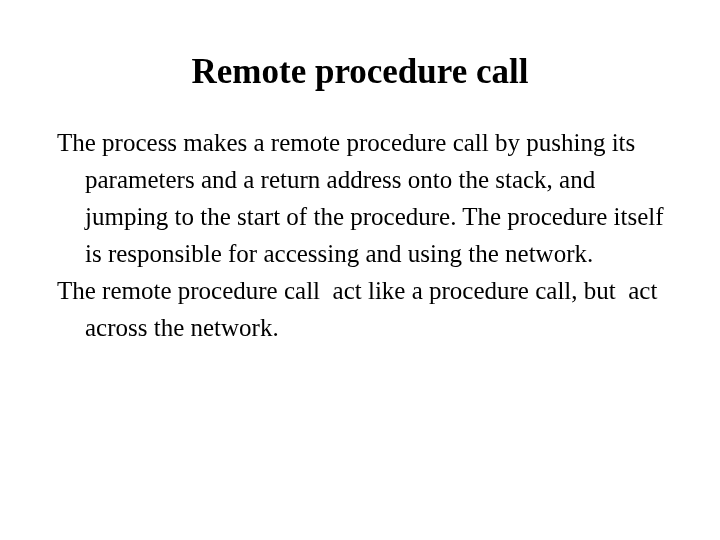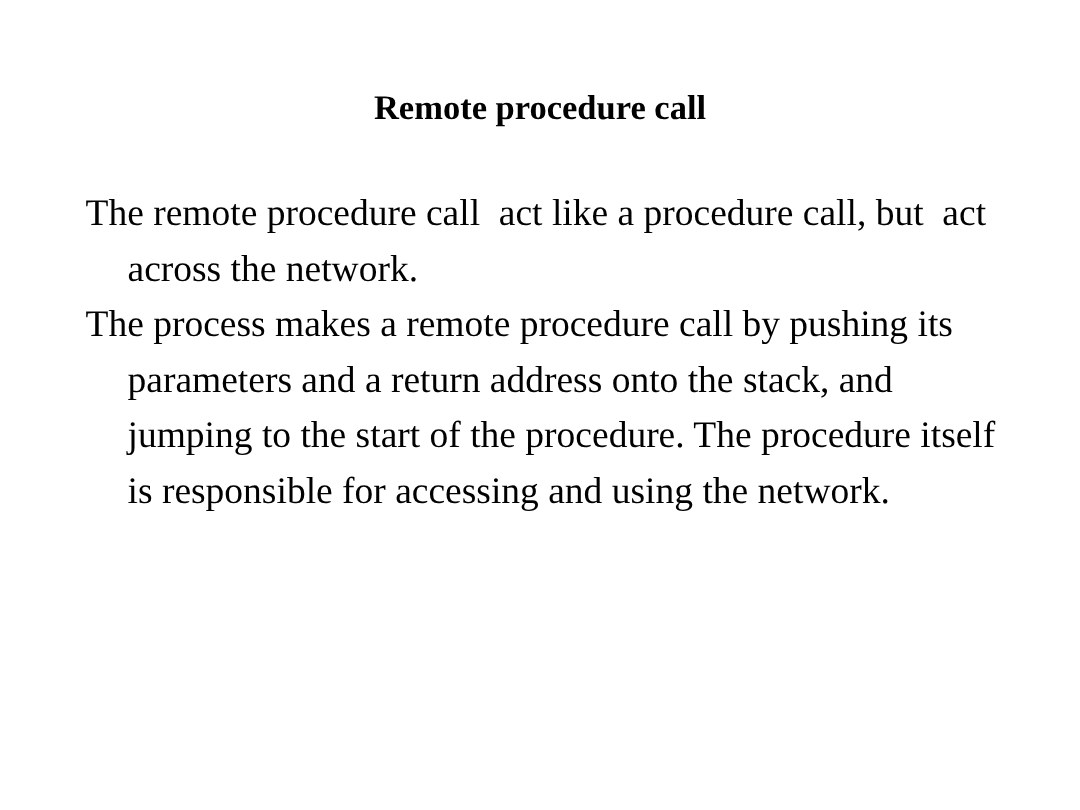--- a/index.html
+++ b/index.html
@@ -25,21 +25,21 @@
 
   
   .slide-title {
     position: absolute;
     left: 0;
     top: 52px;
     width: 720px;
     text-align: center;
     font-family: "Liberation Serif", "DejaVu Serif", serif;
     font-weight: bold;
-    font-size: 23px;
+    font-size: 35px;
     line-height: 40px;
     letter-spacing: 0px;
     color: #000000;
     white-space: pre;
   }
 
   
   .slide-body {
     position: absolute;
     left: 57px;
@@ -62,17 +62,17 @@
   }
 </style>
 </head>
 <body>
 
 <div class="slide">
 
   <div class="slide-title">Remote procedure call</div>
 
   <div class="slide-body">
+    <p class="body-para">The process makes a remote procedure call by pushing its parameters and a return address onto the stack, and jumping to the start of the procedure. The procedure itself is responsible for accessing and using the network.</p>
     <p class="body-para">The remote procedure call  act like a procedure call, but  act across the network.</p>
-    <p class="body-para">The process makes a remote procedure call by pushing its parameters and a return address onto the stack, and jumping to the start of the procedure. The procedure itself is responsible for accessing and using the network.</p>
   </div>
 
 </div>
 
 </body></html>

